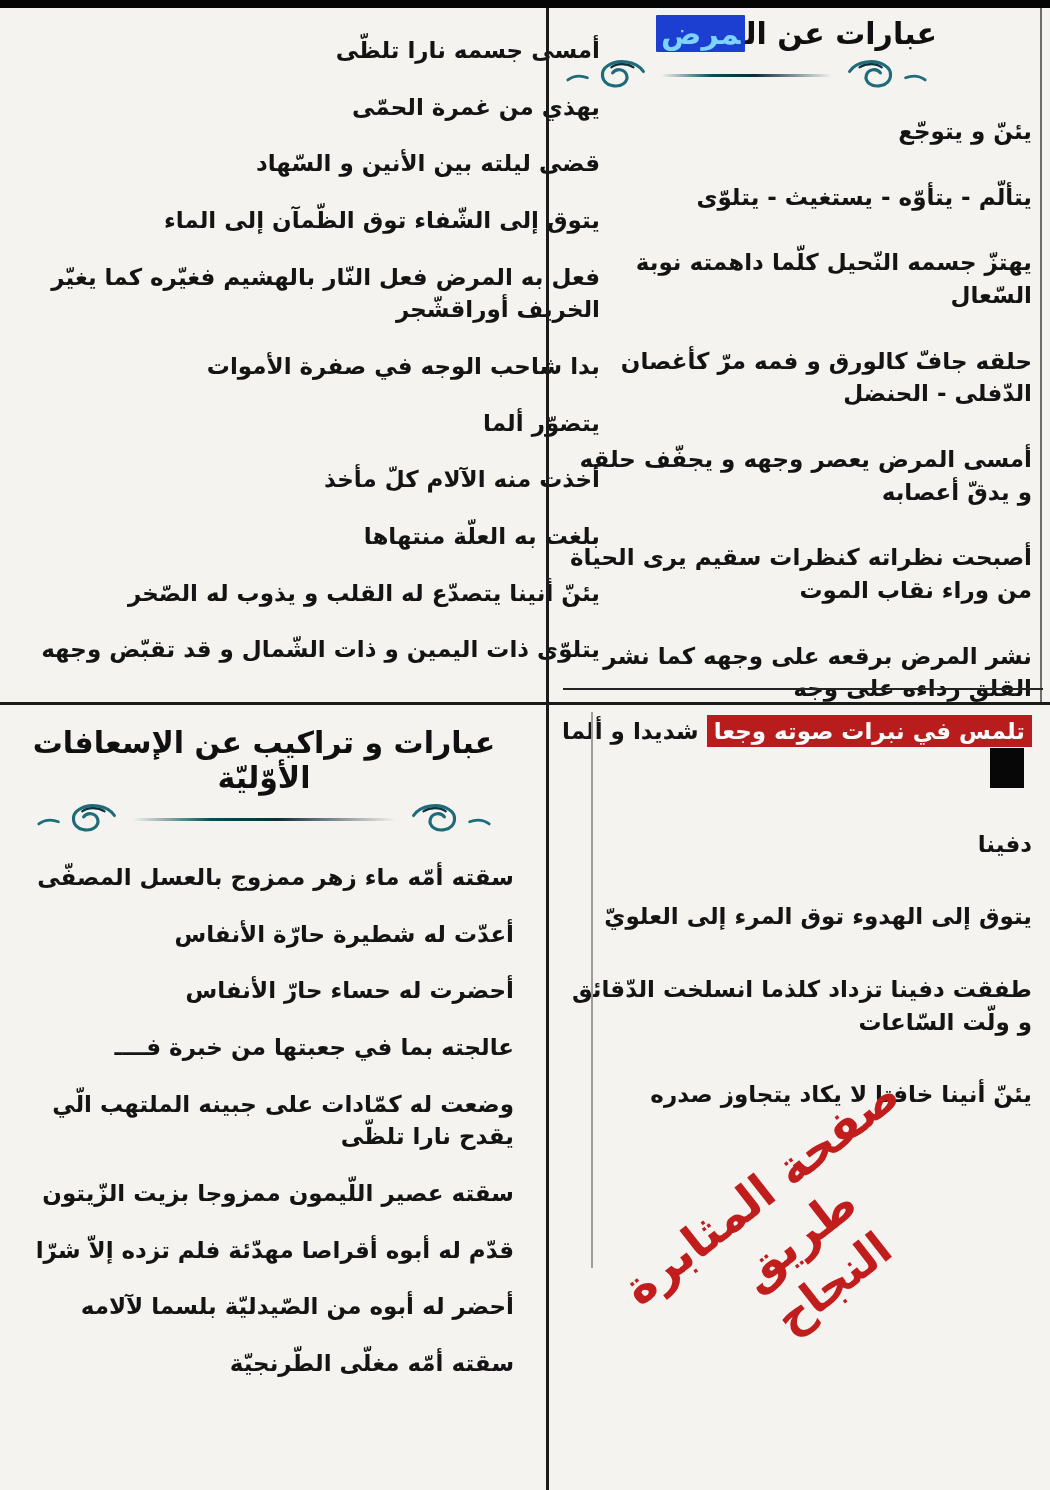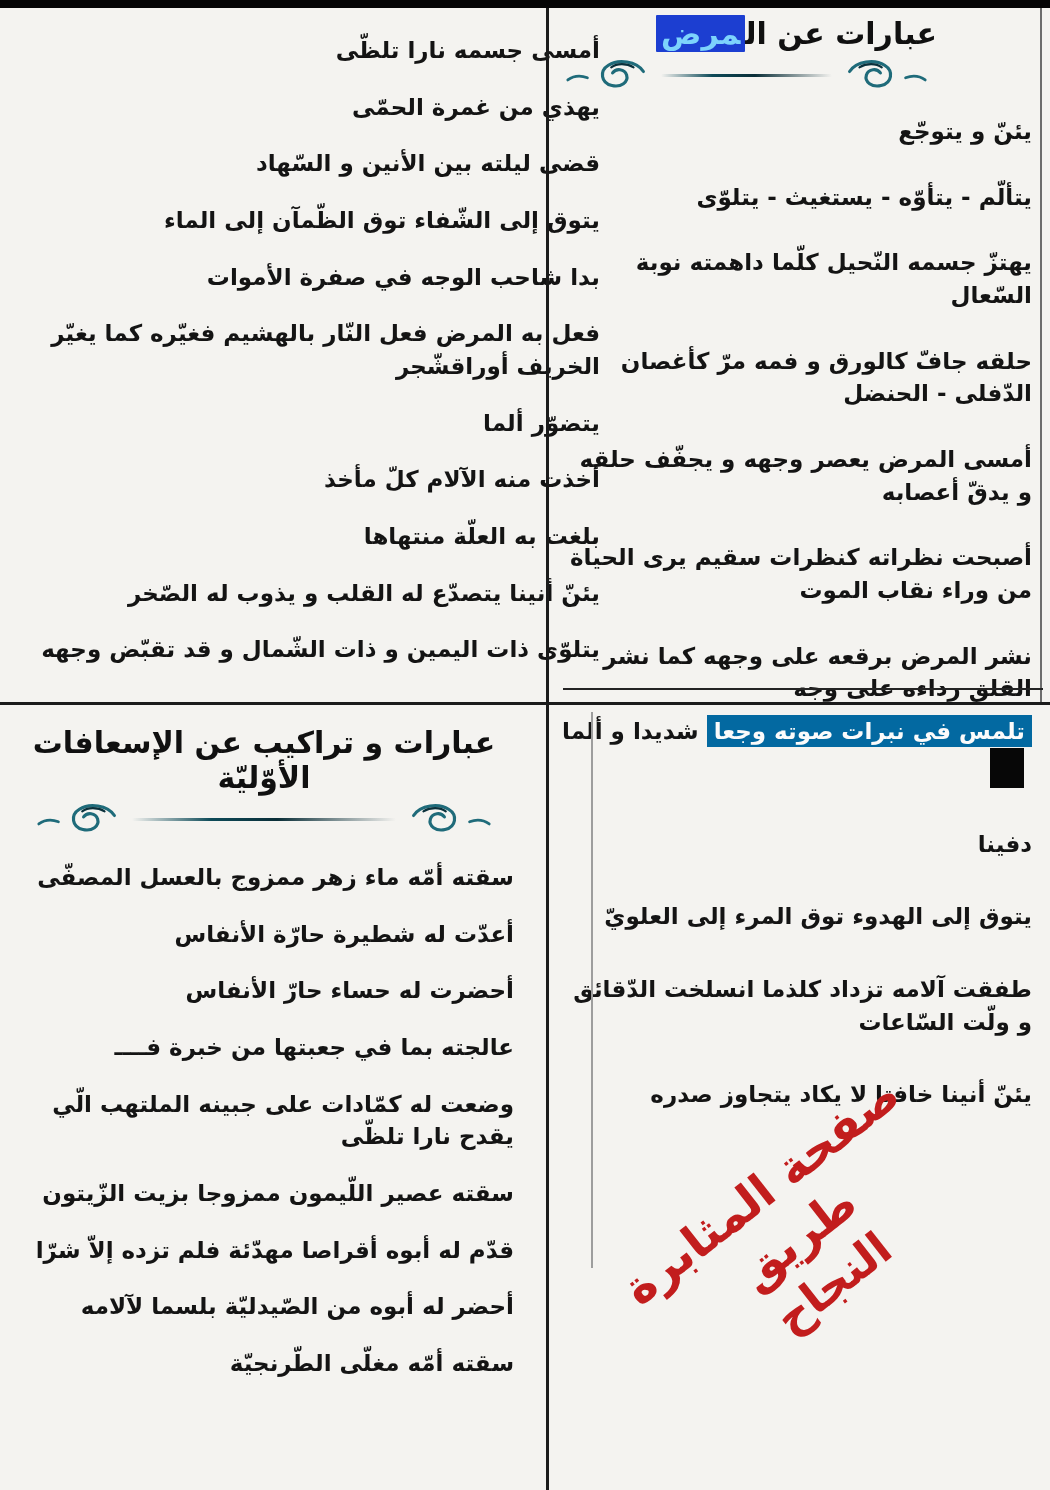--- a/index.html
+++ b/index.html
@@ -49,21 +49,21 @@
   .q-tr .ornament-row{margin-right:104px;margin-left:4px;}
   .q-bl .ornament-row{margin:0 22px 22px 22px;}
   .swirl{width:84px;height:36px;flex:0 0 auto;}
   .swirl.mirror{transform:scaleX(-1);}
   .orn-line{
     flex:1;height:3px;margin:0 12px;border-radius:2px;
     background:linear-gradient(to right,rgba(16,70,82,0) 0%,#0d4a58 30%,#0a2e38 55%,rgba(16,70,82,0) 100%);
   }
 
   
-  .hl-black{background:#0369a1;color:#fbfbfb;padding:3px 7px;}
+  .hl-black{background:#b91c1c;color:#fbfbfb;padding:3px 7px;}
   .black-square{
     display:inline-block;width:34px;height:40px;background:#070707;
     vertical-align:-11px;margin-inline-start:8px;
   }
   .continuation{margin-top:0;}
 
   .watermark{
     position:absolute;left:572px;top:1150px;width:450px;
     transform:rotate(-38deg);transform-origin:50% 50%;
     color:var(--watermark-red);font-weight:800;text-align:center;
@@ -76,22 +76,22 @@
 
 <div class="page">
 
   <div class="topbar"></div>
 
   <div class="quad q-tl">
     <p class="phrase">أمسى جسمه نارا تلظّى</p>
     <p class="phrase">يهذي من غمرة الحمّى</p>
     <p class="phrase">قضى ليلته بين الأنين و السّهاد</p>
     <p class="phrase">يتوق إلى الشّفاء توق الظّمآن إلى الماء</p>
+    <p class="phrase">فعل به المرض فعل النّار بالهشيم فغيّره كما يغيّر الخريف أوراقشّجر</p>
     <p class="phrase">بدا شاحب الوجه في صفرة الأموات</p>
-    <p class="phrase">فعل به المرض فعل النّار بالهشيم فغيّره كما يغيّر الخريف أوراقشّجر</p>
     <p class="phrase">يتضوّر ألما</p>
     <p class="phrase">أخذت منه الآلام كلّ مأخذ</p>
     <p class="phrase">بلغت به العلّة منتهاها</p>
     <p class="phrase">يئنّ أنينا يتصدّع له القلب و يذوب له الصّخر</p>
     <p class="phrase">يتلوّى ذات اليمين و ذات الشّمال و قد تقبّض وجهه</p>
   </div>
 
   <div class="quad q-tr">
     <div class="section-title">
       <span>عبارات عن ال</span><span class="hl-blue">مرض</span>
@@ -143,21 +143,21 @@
     <p class="phrase">أحضر له أبوه من الصّيدليّة بلسما لآلامه</p>
     <p class="phrase">سقته أمّه مغلّى الطّرنجيّة</p>
   </div>
 
   <div class="quad q-br">
     <p class="phrase">
       <span class="hl-black">تلمس في نبرات صوته وجعا</span><span> شديدا و ألما</span><span class="black-square"></span>
     </p>
     <p class="phrase continuation">دفينا</p>
     <p class="phrase">يتوق إلى الهدوء توق المرء إلى العلويّ</p>
-    <p class="phrase">طفقت آلامه تزداد كلذما انسلخت الدّقائق و ولّت السّاعات</p>
+    <p class="phrase">طفقت دفينا تزداد كلذما انسلخت الدّقائق و ولّت السّاعات</p>
     <p class="phrase">يئنّ أنينا خافتا لا يكاد يتجاوز صدره</p>
   </div>
 
   <div class="watermark">
     <div class="wm1">صفحة المثابرة طريق</div>
     <div class="wm2">النجاح</div>
   </div>
 
   <div class="v-main"></div>
   <div class="v-right"></div>

